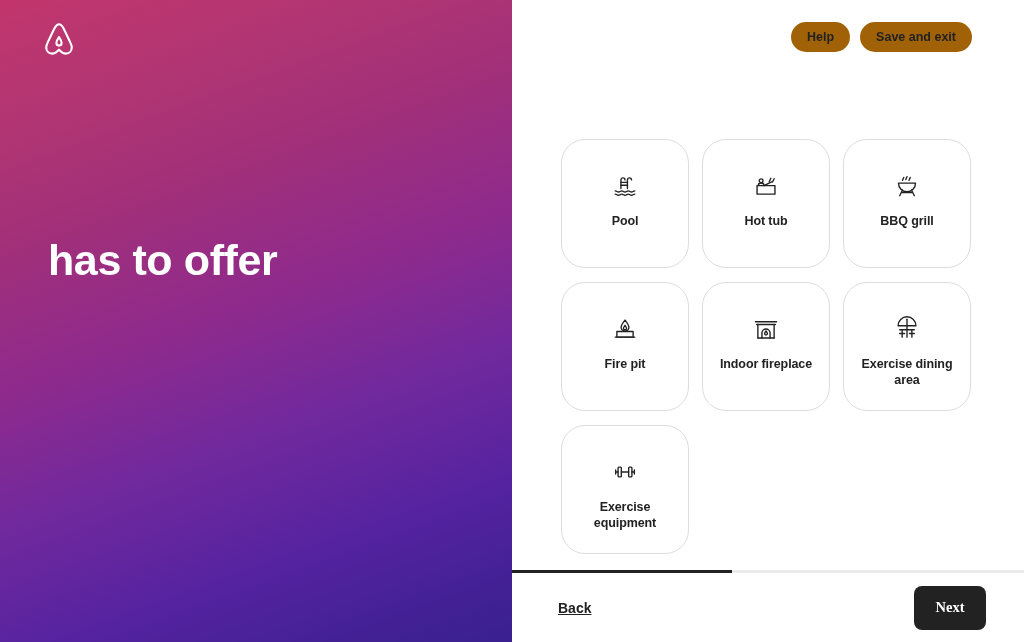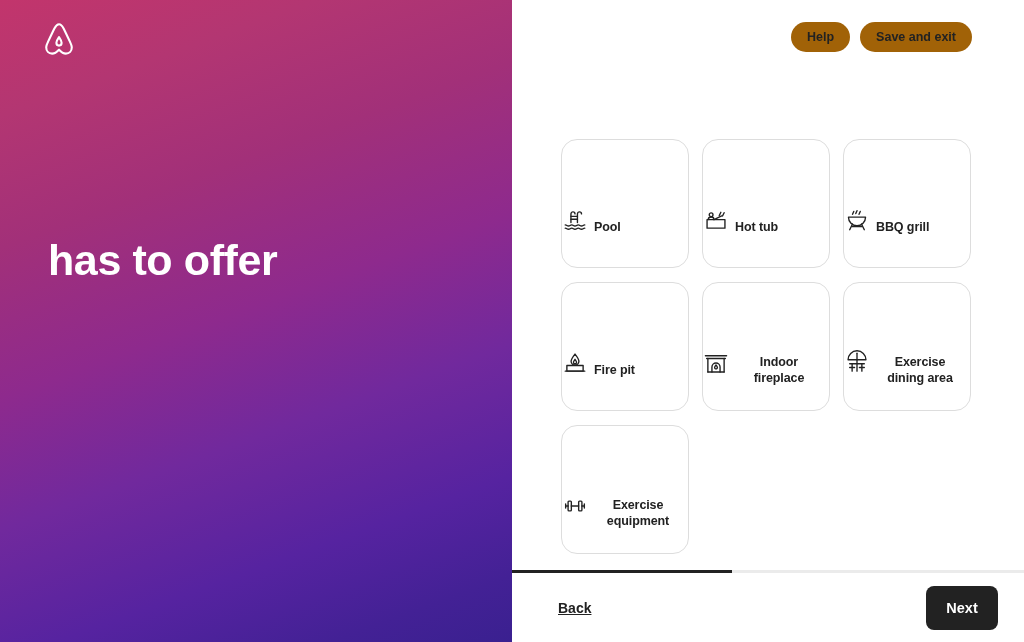--- a/index.html
+++ b/index.html
@@ -87,24 +87,24 @@
     position: absolute;
     left: 49px; top: 6px;
     width: 412px;
     display: grid;
     grid-template-columns: repeat(3, 128px);
     gap: 14px 13px;
   }
   .amenity-card {
     width: 128px; height: 129px;
     border: 1px solid #dddddd;
-    border-radius: 16px;
+    border-radius: 24px;
     background: #ffffff;
     display: flex;
-    flex-direction: row;
+    flex-direction: column;
     align-items: center;
     padding-top: 33px;
     cursor: pointer;
   }
   .amenity-card .ic {
     width: 26px; height: 26px;
     display: block;
     color: #222222;
   }
   .amenity-card .ic svg { display: block; width: 26px; height: 26px; }
@@ -133,38 +133,38 @@
 
   
   .footer {
     position: absolute;
     left: 0; top: 573px;
     width: 512px; height: 69px;
     background: #ffffff;
     display: flex;
     align-items: center;
     justify-content: space-between;
-    padding: 0 26px 0 44px;
+    padding: 0 38px 0 44px;
   }
   .back-link {
     font-size: 14px;
     font-weight: 700;
     color: #222222;
     text-decoration: underline;
     cursor: pointer;
     background: none; border: none;
     font-family: "Liberation Sans", sans-serif;
     padding: 4px 2px;
   }
   .next-button {
     background: #222222;
     color: #ffffff;
     border: none;
     border-radius: 8px;
-    font-family: Liberation Sans, sans-serif;
+    font-family: Liberation Serif, serif;
     font-size: 14.5px;
     font-weight: 700;
     width: 72px; height: 44px;
     cursor: pointer;
   }
 </style>
 </head>
 <body>
 
 <div class="page">

